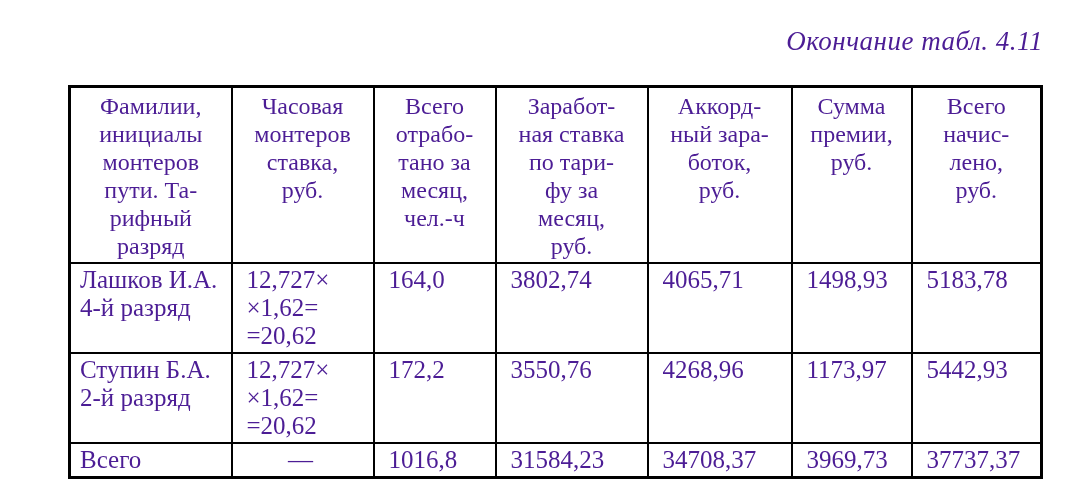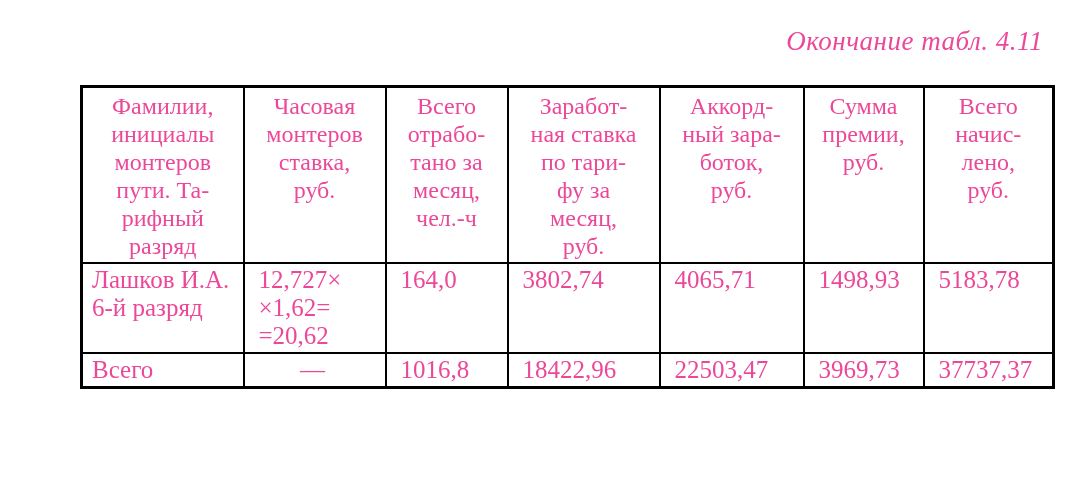--- a/index.html
+++ b/index.html
@@ -5,36 +5,36 @@
   html, body {
     margin: 0;
     padding: 0;
     background: #ffffff;
   }
   .page {
     position: relative;
     width: 1075px;
     height: 488px;
     background: #ffffff;
-    color: #ec4899;
+    color: #4c1d95;
     font-family: "Liberation Serif", "DejaVu Serif", serif;
     overflow: hidden;
   }
   .caption {
     position: absolute;
     top: 26px;
     right: 32px;
     font-style: italic;
     font-size: 27px;
     letter-spacing: 0.5px;
     white-space: nowrap;
   }
   table.wage-table {
     position: absolute;
-    left: 80px;
+    left: 68px;
     top: 85px;
     width: 972px;
     border-collapse: collapse;
     table-layout: fixed;
     border: 3px solid #000;
   }
   .wage-table col.c1 { width: 162px; }
   .wage-table col.c2 { width: 142px; }
   .wage-table col.c3 { width: 122px; }
   .wage-table col.c4 { width: 152px; }
@@ -117,35 +117,47 @@
 руб.</th>
         <th>Всего
 начис-
 лено,
 руб.</th>
       </tr>
     </thead>
     <tbody>
       <tr class="worker-row-1">
         <td class="name-cell">Лашков И.А.
-6-й разряд</td>
+4-й разряд</td>
         <td>12,727×
 ×1,62=
 =20,62</td>
         <td>164,0</td>
         <td>3802,74</td>
         <td>4065,71</td>
         <td>1498,93</td>
         <td>5183,78</td>
       </tr>
+      <tr class="worker-row-2">
+        <td class="name-cell">Ступин Б.А.
+2-й разряд</td>
+        <td>12,727×
+×1,62=
+=20,62</td>
+        <td>172,2</td>
+        <td>3550,76</td>
+        <td>4268,96</td>
+        <td>1173,97</td>
+        <td>5442,93</td>
+      </tr>
       <tr class="total-row">
         <td class="name-cell">Всего</td>
         <td class="dash-cell">—</td>
         <td>1016,8</td>
-        <td>18422,96</td>
-        <td>22503,47</td>
+        <td>31584,23</td>
+        <td>34708,37</td>
         <td>3969,73</td>
         <td>37737,37</td>
       </tr>
     </tbody>
   </table>
 
 </div>
 
 </body></html>

